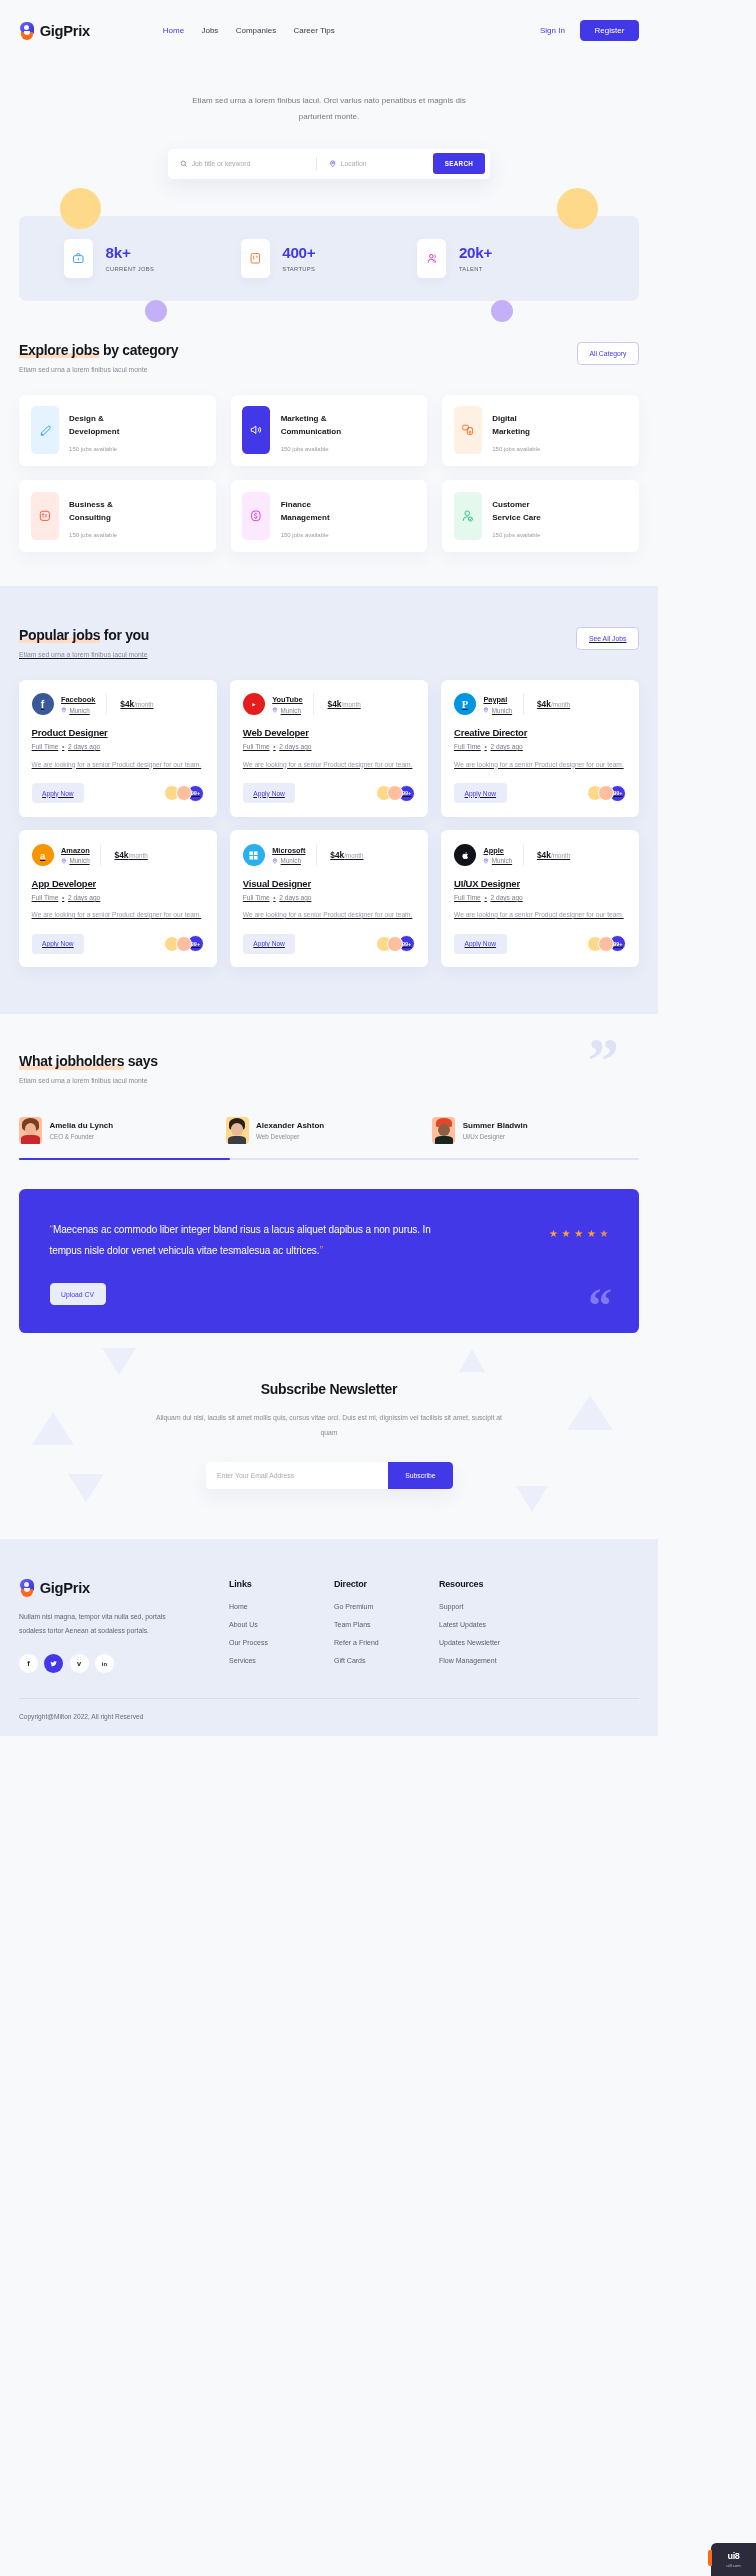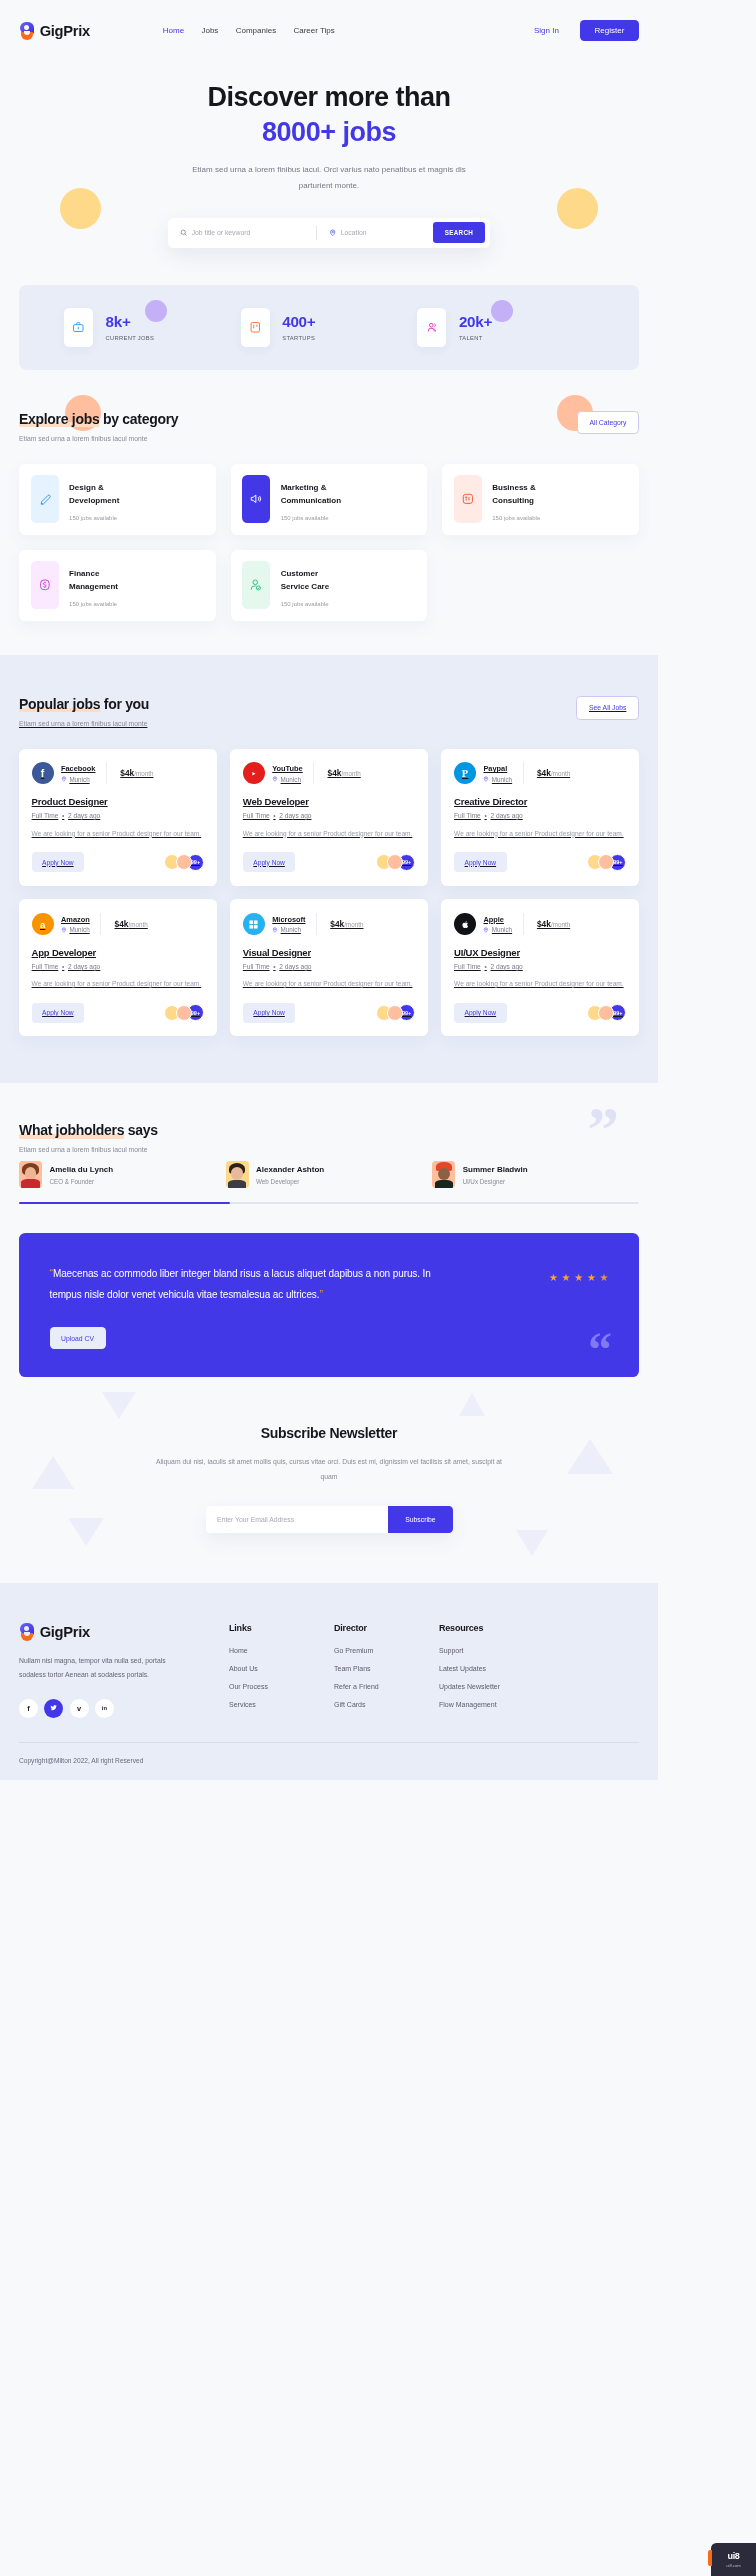--- a/index.html
+++ b/index.html
@@ -33,21 +33,21 @@
     background: #fa6a1b; border-radius: 0 0 5.8px 5.8px;
   }
   .logo-mark .lg-bot2 {
     position: absolute; left: 4.7px; top: 9.5px; width: 6.3px; height: 4.2px;
     background: #f8f9fb; border-radius: 0 0 3.2px 3.2px;
   }
   .brand-name { font-size: 14.7px; font-weight: 700; letter-spacing: -0.3px; }
   .nav-links { display: flex; align-items: center; gap: 17.3px; margin-left: 73px; }
   .nav-links a { font-size: 8px; color: #3b3b46; text-decoration: none; }
   .nav-links a.active { color: #4338e8; }
-  .nav-right { margin-left: auto; display: flex; align-items: center; gap: 21px; }
+  .nav-right { margin-left: auto; display: flex; align-items: center; gap: 15px; }
   .signin { font-size: 8px; color: #4338e8; text-decoration: none; }
   .btn-register {
     background: #4338e8; color: #fff; font-size: 8px; border: none;
     padding: 6.3px 14.7px; border-radius: 4.2px; cursor: pointer;
     font-family: inherit;
   }
 
   
   .hero { position: relative; padding-top: 19px; padding-bottom: 37px; }
   .hero-h1 {
@@ -173,21 +173,21 @@
     font-size: 5.5px; font-weight: 700; display: flex; align-items: center;
     justify-content: center; margin-left: -4.7px; border: 1.1px solid #fff;
   }
 
   
   .sec-testi { background: #f8f9fb; padding: 39px 0 0; position: relative; overflow: hidden; }
   .quote-bg {
     position: absolute; right: 39px; top: 16px; font-size: 63px; color: #dfe2f7;
     font-weight: 700; line-height: 1; font-family: "Liberation Serif", serif;
   }
-  .testi-people { margin-top: 8px; display: flex; gap: 0; }
+  .testi-people { margin-top: 33px; display: flex; gap: 0; }
   .tp { display: flex; align-items: center; gap: 7.4px; width: 33.33%; }
   .tp-ava { width: 23px; height: 27px; border-radius: 3.7px; flex: none; overflow: hidden; position: relative; }
   .tp-name { font-size: 8px; font-weight: 700; }
   .tp-role { font-size: 6.3px; color: #8a8a98; margin-top: 3.2px; }
   .tabs-line { margin-top: 13.7px; height: 1.6px; background: #e2e4f2; position: relative; border-radius: 1.1px; }
   .tabs-line i { position: absolute; left: 0; top: 0; height: 1.6px; width: 34%; background: #4338e8; border-radius: 1.1px; }
   .testi-card {
     margin-top: 29px; background: #4338e8; border-radius: 6.3px; padding: 30.5px 30.5px 28px;
     position: relative; overflow: hidden;
   }
@@ -293,24 +293,20 @@
   </header>
 
   <section class="hero">
     <div class="ava a1"><span class="face"><i class="hair" style="left:18%;top:8%;width:64%;height:40%;background:#2b2118"></i><i class="head" style="left:26%;top:20%;width:48%;height:52%"></i><i class="body" style="background:#3c3c46"></i></span></div>
     <div class="ava a2"><span class="face"><i class="hair" style="left:16%;top:8%;width:68%;height:42%;background:#6b4226"></i><i class="head" style="left:26%;top:22%;width:48%;height:50%"></i><i class="body" style="background:#6fb4c8"></i></span></div>
     <div class="ava a3"><span class="face"><i class="hair" style="left:18%;top:6%;width:64%;height:32%;background:#e2472a;border-radius:50% 50% 10% 10%"></i><i class="head" style="left:26%;top:24%;width:48%;height:50%;background:#8a6142"></i><i class="body" style="background:#17261f"></i></span></div>
     <div class="ava a4"><span class="face"><i class="hair" style="left:18%;top:8%;width:64%;height:40%;background:#2b2118"></i><i class="head" style="left:26%;top:20%;width:48%;height:52%"></i><i class="body" style="background:#3c3c46"></i></span></div>
     <div class="ava a5"><span class="face"><i class="hair" style="left:16%;top:8%;width:68%;height:42%;background:#6b4226"></i><i class="head" style="left:26%;top:22%;width:48%;height:50%"></i><i class="body" style="background:#6fb4c8"></i></span></div>
     <div class="ava a6"><span class="face"><i class="hair" style="left:18%;top:6%;width:64%;height:32%;background:#e2472a;border-radius:50% 50% 10% 10%"></i><i class="head" style="left:26%;top:24%;width:48%;height:50%;background:#8a6142"></i><i class="body" style="background:#17261f"></i></span></div>
 
-    <h1 class="hero-h1">
-      <span>Discover more than</span><br>
-      <span class="accent">8000+ jobs</span>
-    </h1>
     <p class="hero-sub">Etiam sed urna a lorem finibus iacul. Orci varius nato penatibus et magnis dis parturient monte.</p>
 
     <div class="search-bar">
       <div class="sf kw">
         <span>
           <svg width="7.4" height="7.4" viewBox="0 0 24 24" fill="none" stroke="#6b6b7a" stroke-width="2.2">
               <circle cx="10.5" cy="10.5" r="7"></circle>
               <path d="M16 16l5 5"></path>
             </svg>
         </span>
@@ -401,20 +397,33 @@
                 <path d="M4 9.5h3l5-4v13l-5-4H4z"></path>
                 <path d="M16 9a4.5 4.5 0 010 6M18.6 7a8 8 0 010 10"></path>
               </svg>
           </span>
           <div>
             <div class="cat-name">Marketing &amp;<br>Communication</div>
             <div class="cat-jobs">150 jobs available</div>
           </div>
         </div>
 
+        <div class="cat-card">
+          <span class="cat-ico" style="background:#fff0e4">
+            <svg width="13.7" height="13.7" viewBox="0 0 24 24" fill="none" stroke="#fa6a1b" stroke-width="1.6">
+                <rect x="3" y="4" width="10" height="8" rx="2"></rect>
+                <rect x="11" y="8" width="9" height="12" rx="2.5"></rect>
+                <circle cx="15.5" cy="16" r="1.6"></circle>
+              </svg>
+          </span>
+          <div>
+            <div class="cat-name">Digital<br>Marketing</div>
+            <div class="cat-jobs">150 jobs available</div>
+          </div>
+        </div>
 
         <div class="cat-card">
           <span class="cat-ico" style="background:#ffeae6">
             <svg width="13.7" height="13.7" viewBox="0 0 24 24" fill="none" stroke="#f4502c" stroke-width="1.6">
                 <rect x="4" y="4" width="16" height="16" rx="4"></rect>
                 <path d="M9 15v-3M14 15V9"></path>
                 <circle cx="9" cy="9.5" r="1.2"></circle>
               </svg>
           </span>
           <div>

